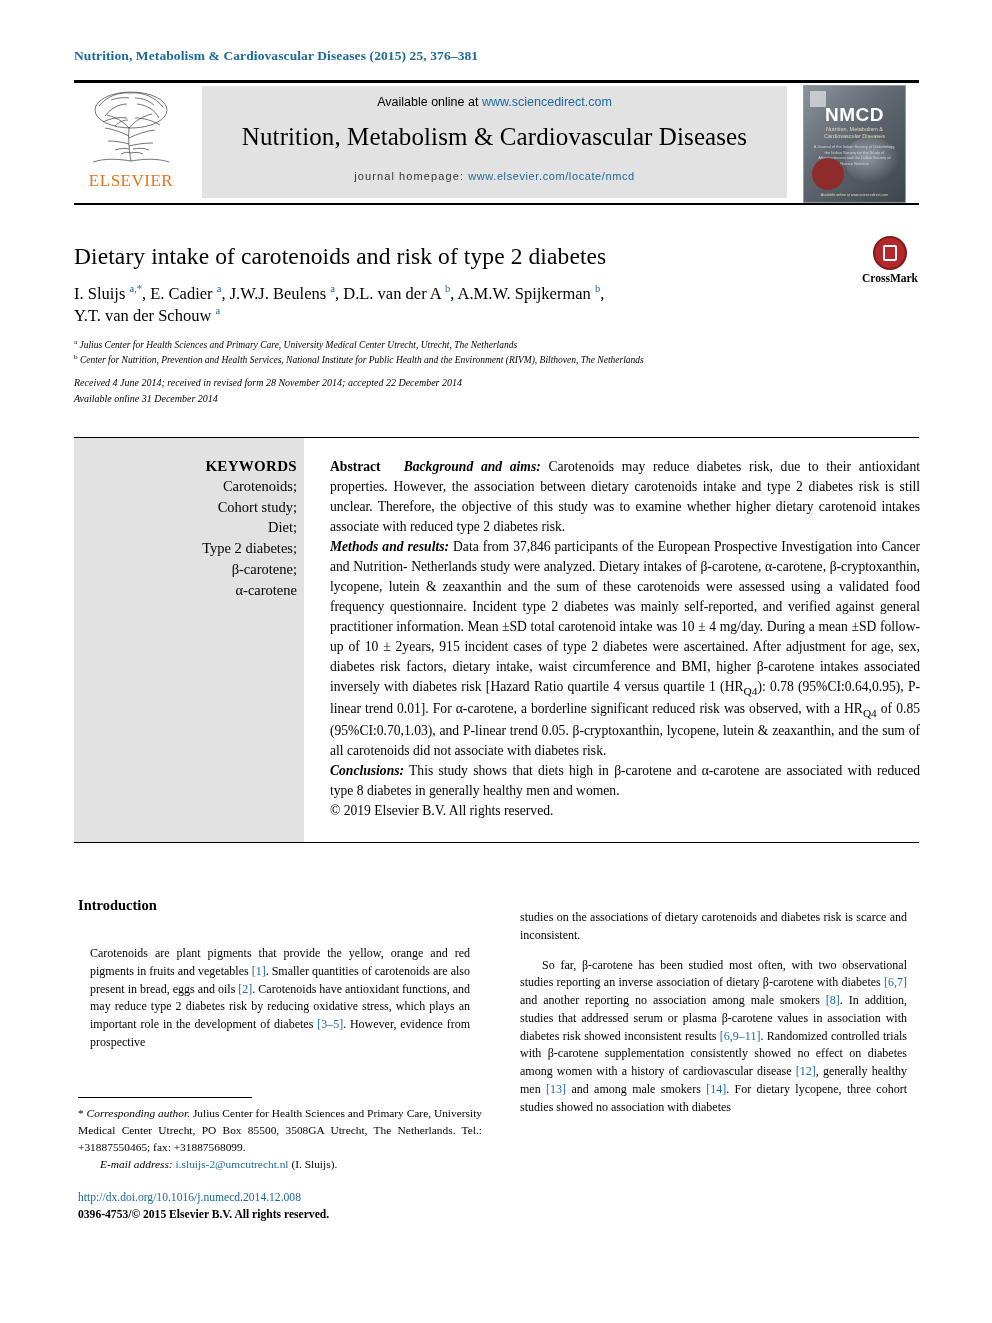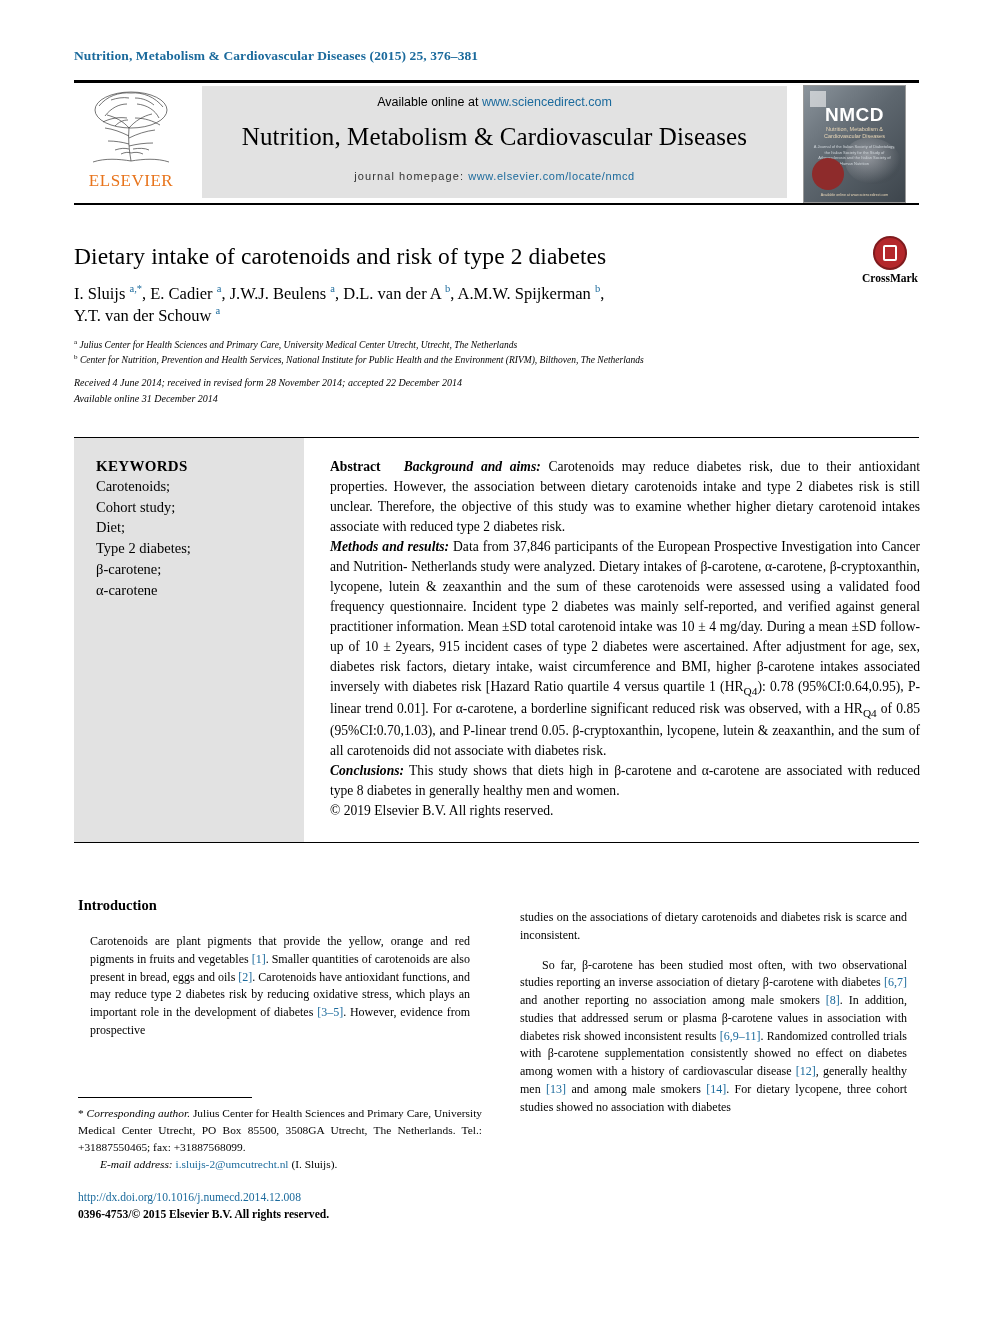--- a/index.html
+++ b/index.html
@@ -268,20 +268,21 @@
   }
   .keywords-box {
     position: absolute;
     left: 74px;
     top: 438px;
     width: 230px;
     height: 404px;
     background: #e2e2e2;
     box-sizing: border-box;
     padding: 20px 7px 0 22px;
+    text-align: right;
   }
   .kw-head {
     font-family: "Liberation Serif", serif;
     font-weight: bold;
     font-size: 15px;
     letter-spacing: 0.3px;
     margin-bottom: 1px;
   }
   .kw-item {
     font-family: "Liberation Serif", serif;
@@ -318,21 +319,21 @@
   .col-right {
     position: absolute;
     left: 508px;
     top: 897px;
     width: 411px;
   }
   .sec-head {
     font-family: "Liberation Serif", serif;
     font-weight: bold;
     font-size: 14.5px;
-    margin: 0 0 19px 0;
+    margin: 0 0 31px 0;
   }
   .body-p {
     font-family: "Liberation Serif", serif;
     font-size: 12px;
     line-height: 1.48;
     text-align: justify;
     margin: 12px;
     text-indent: 0;
   }
   .body-p + .body-p { text-indent: 22px; }

